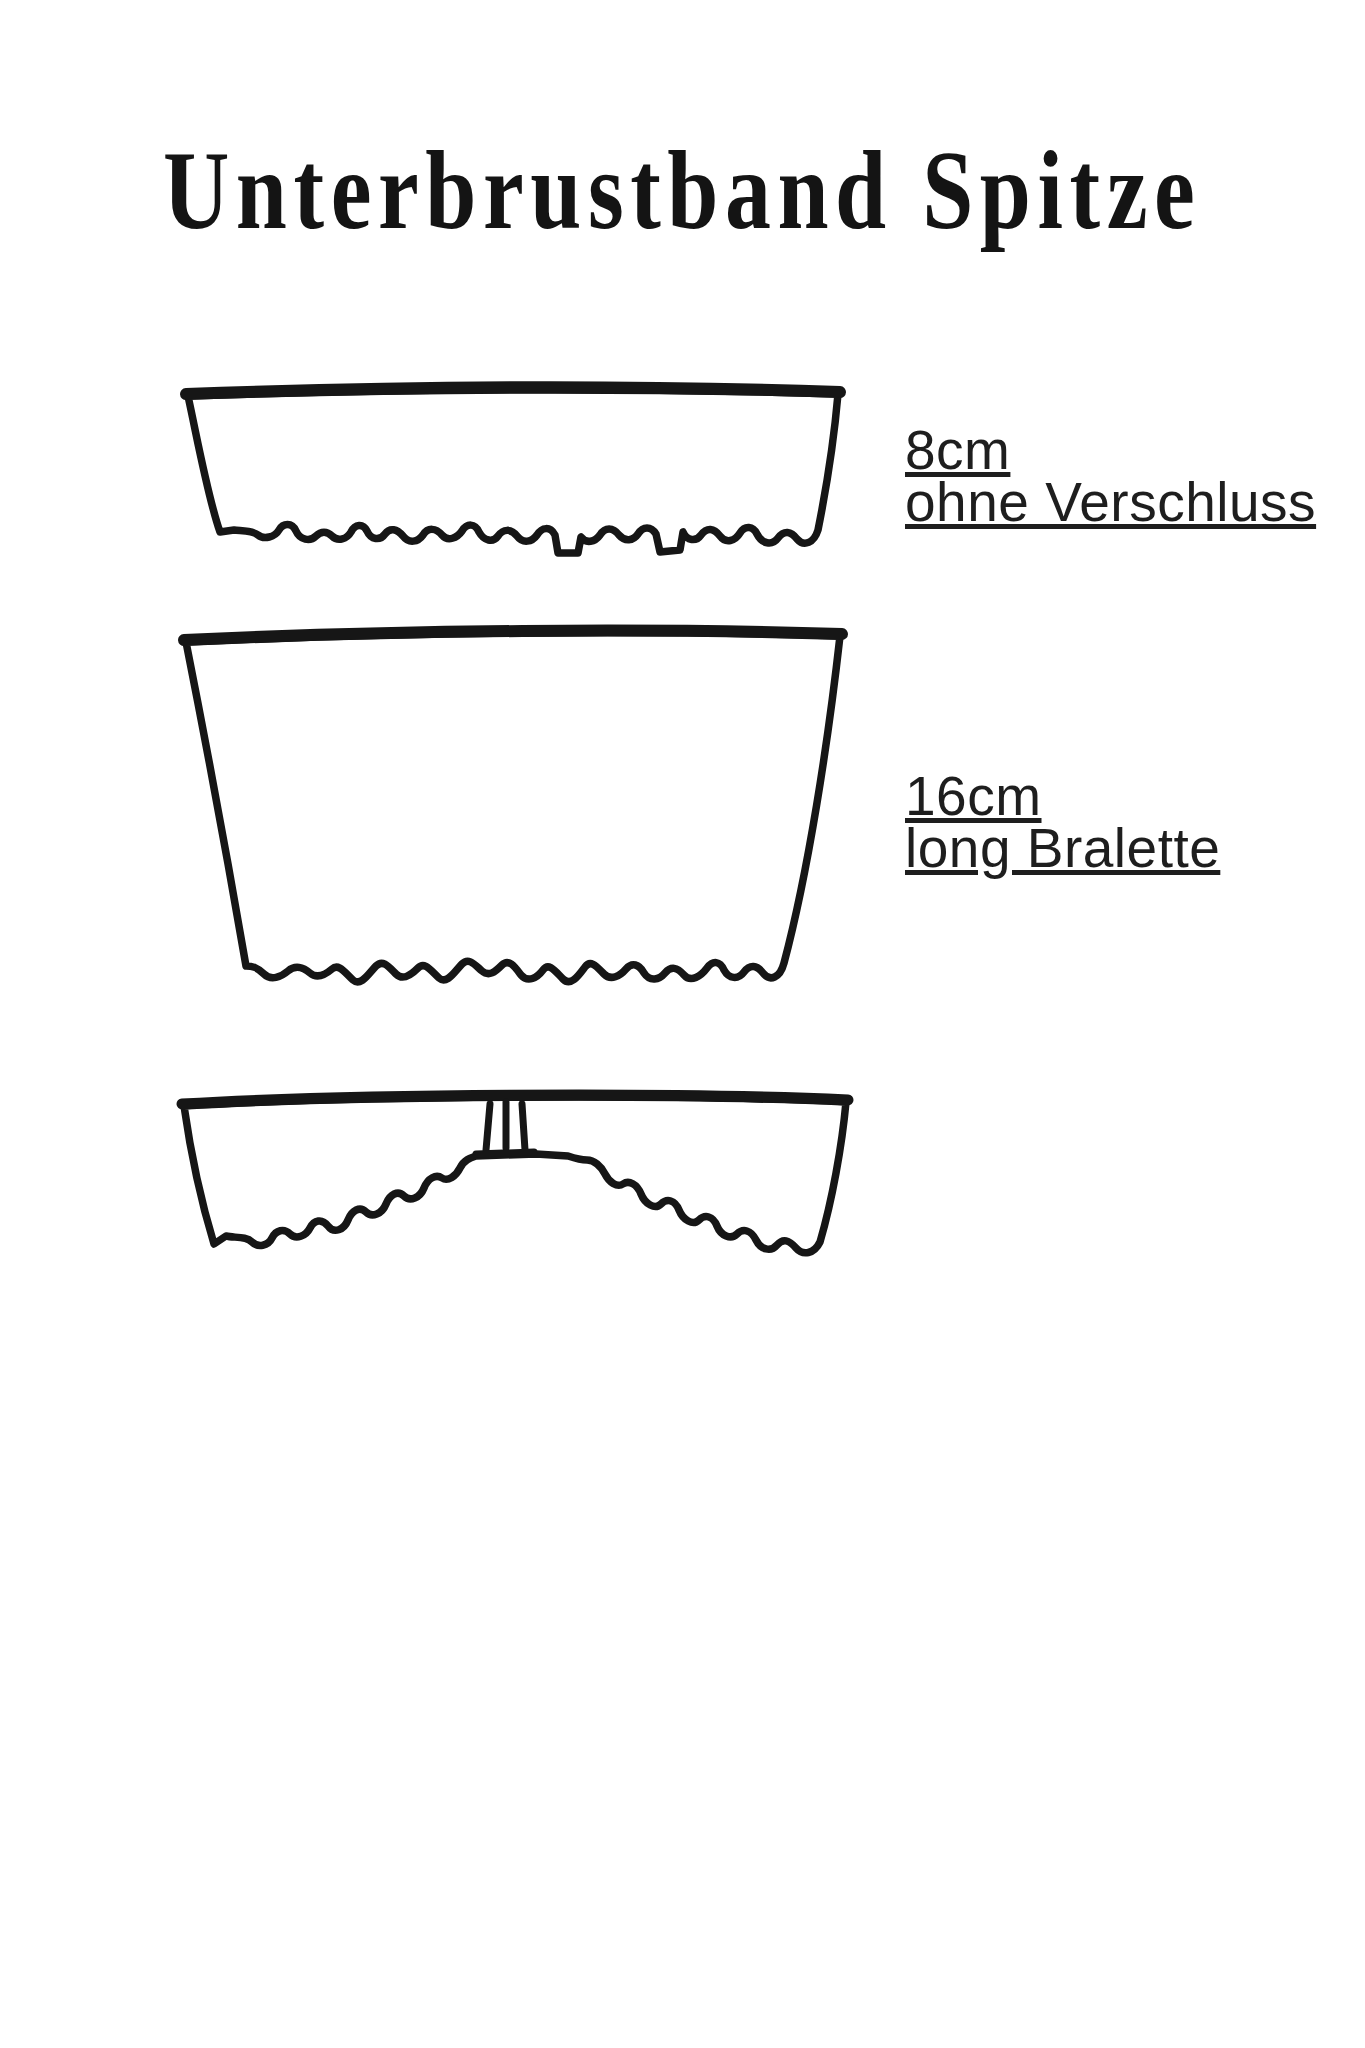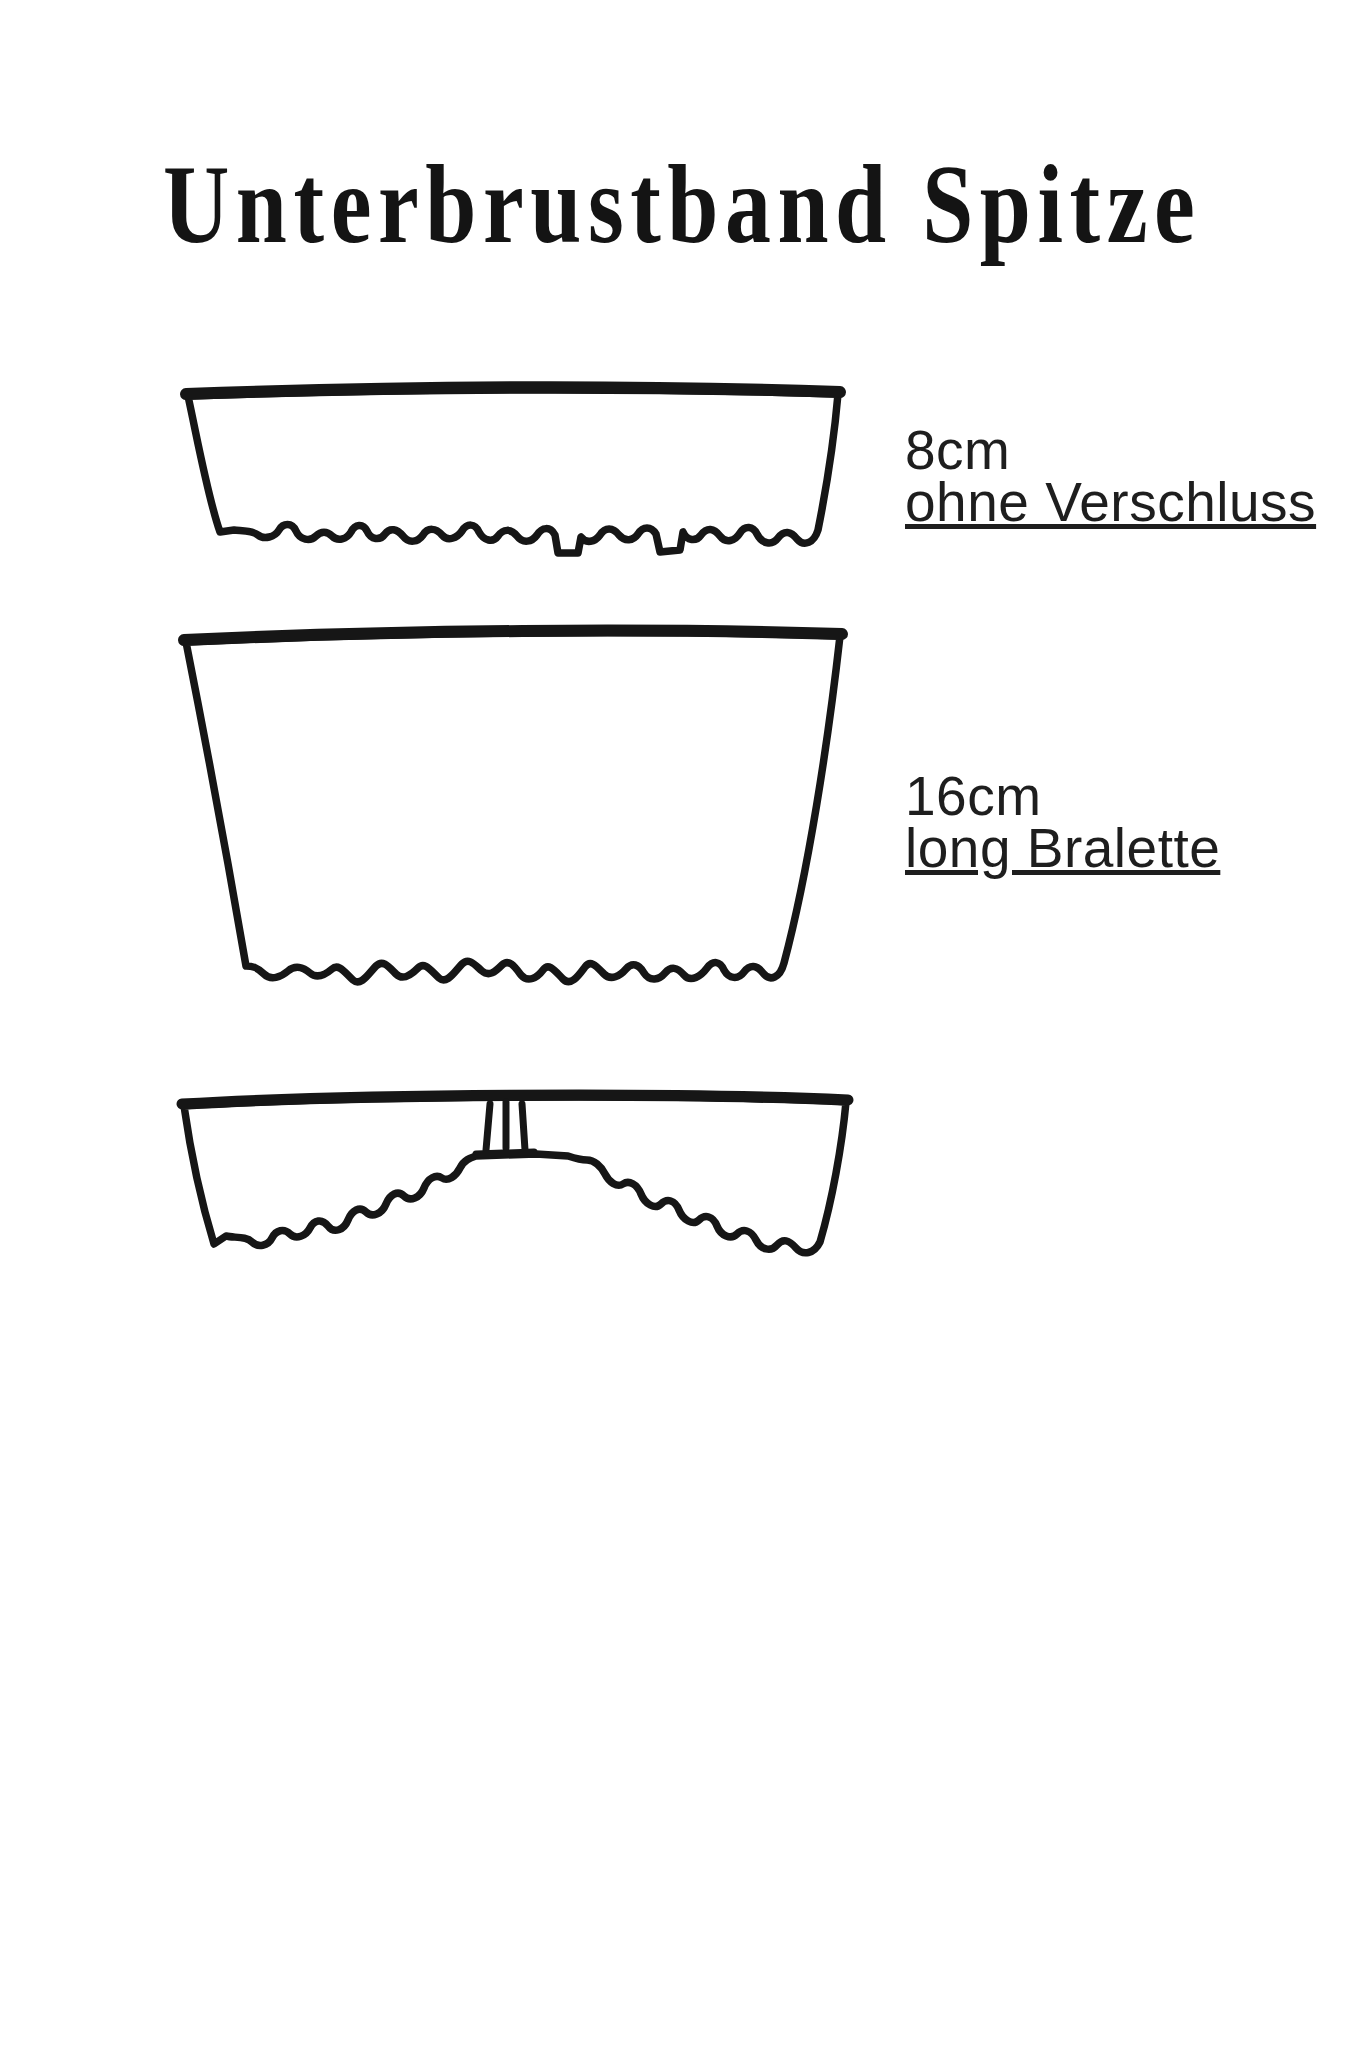--- a/index.html
+++ b/index.html
@@ -11,21 +11,21 @@
     position: relative;
     width: 1365px;
     height: 2048px;
     background: #ffffff;
     overflow: hidden;
     font-family: "Liberation Sans", sans-serif;
   }
   .title-wrap {
     position: absolute;
     left: 0;
-    top: 148px;
+    top: 134px;
     width: 1365px;
     display: flex;
     justify-content: center;
   }
   .title {
     font-family: "Liberation Serif", "DejaVu Serif", serif;
     font-weight: 700;
     font-size: 112px;
     line-height: 112px;
     color: #141414;
@@ -42,21 +42,21 @@
   }
   .fig-label {
     position: absolute;
     left: 905px;
     color: #1e1e1e;
     font-size: 55px;
     line-height: 52px;
     letter-spacing: 0.5px;
     white-space: nowrap;
   }
-  .fig-label .size { display: block; }
+  .fig-label .size { display: block; text-decoration: underline; }
   .fig-label .desc { display: block; text-decoration: underline; }
 </style>
 </head>
 <body>
 
 <div id="page">
 
   <div class="title-wrap">
     <div class="title">Unterbrustband Spitze</div>
   </div>

